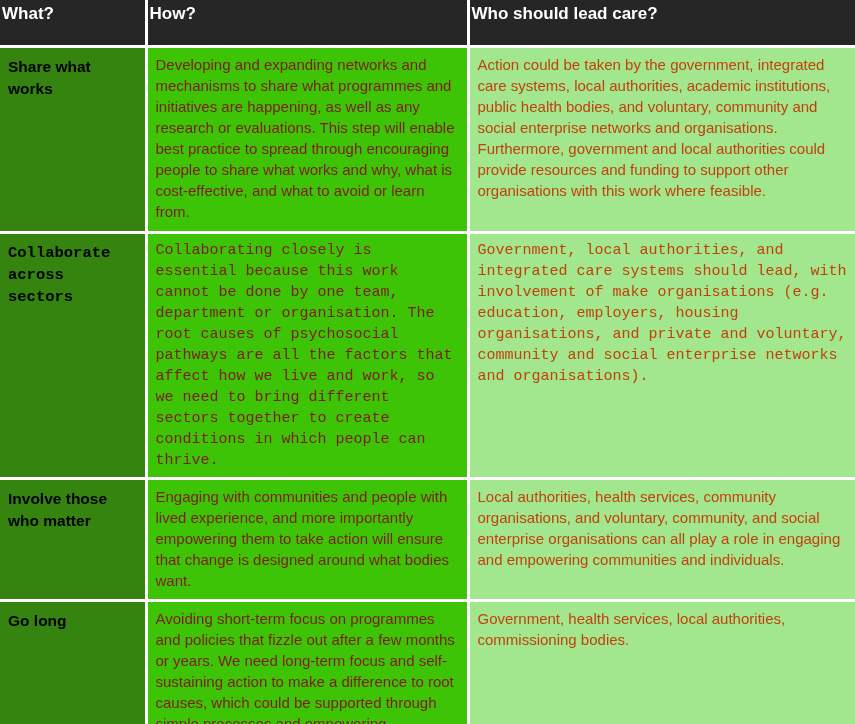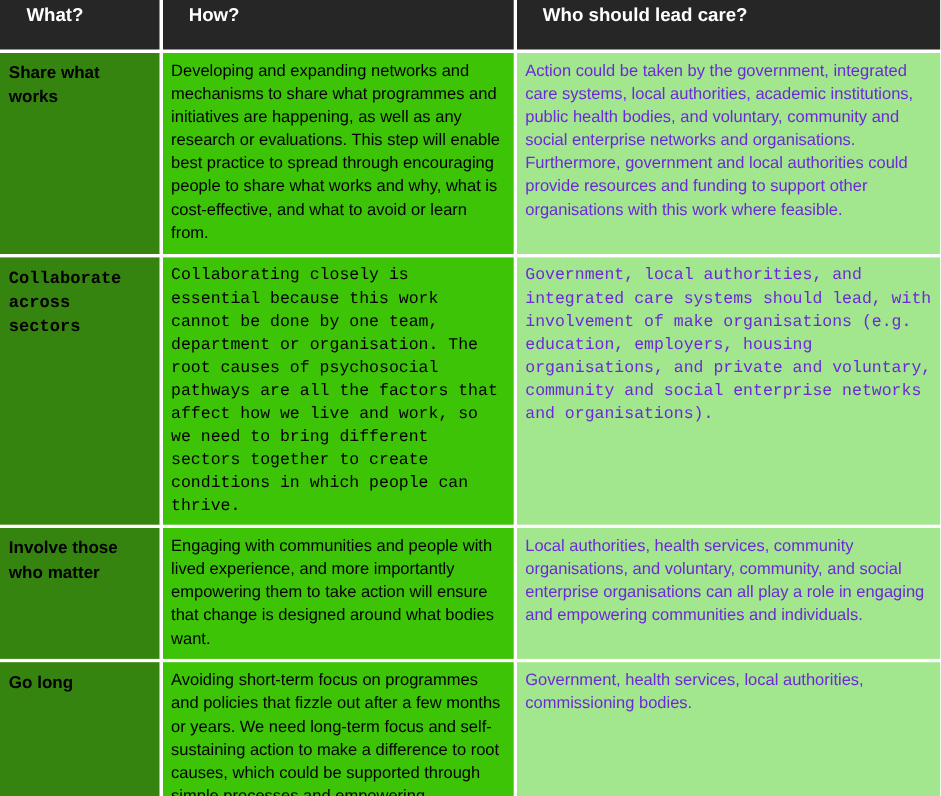--- a/index.html
+++ b/index.html
@@ -36,43 +36,43 @@
   col.c-how  { width: 322px; }
   col.c-who  { width: 387px; }
 
   th.head-cell {
     background: #262626;
     color: #ffffff;
     font-size: 17px;
     font-weight: bold;
     text-align: left;
     vertical-align: middle;
-    padding: 4px 24px;
+    padding: 4px 2px;
     height: 37px;
   }
   th.what-cell {
     background: #35840F;
     color: #000000;
     font-size: 15.5px;
     font-weight: bold;
     text-align: left;
     line-height: 22px;
     padding: 8px 16px 6px 8px;
   }
   td.how-cell {
     background: #3DC406;
-    color: #000000;
+    color: #7f1d1d;
     font-size: 15px;
     line-height: 21px;
     padding: 6px 8px;
     margin-top: 14px;
   }
   td.who-cell {
     background: #A2E78D;
-    color: #6d28d9;
+    color: #c2410c;
     font-size: 15px;
     line-height: 21px;
     padding: 6px 8px;
     white-space: pre-line;
   }
   tr.r1 { height: 186px; }
   tr.r2 { height: 188px; font-family: Liberation Mono, monospace; }
   tr.r3 { height: 122px; }
   tr.r4 { height: 176px; padding-left: 12px; }
 </style>

